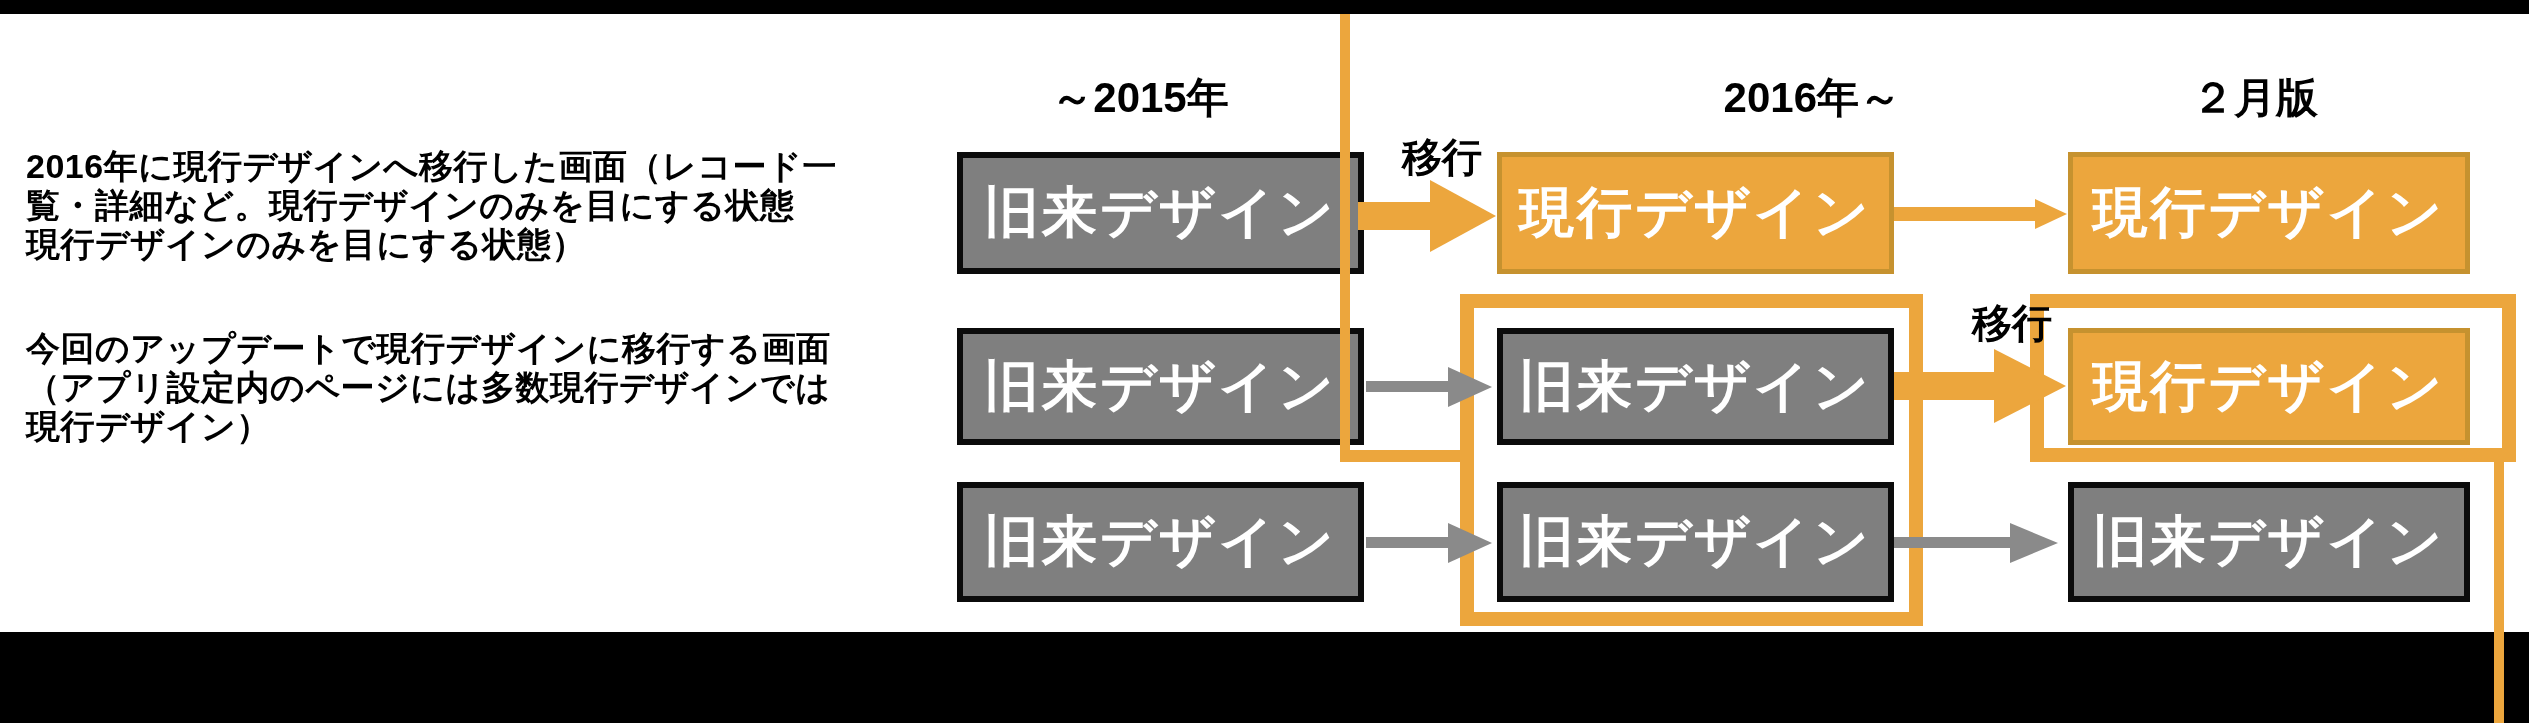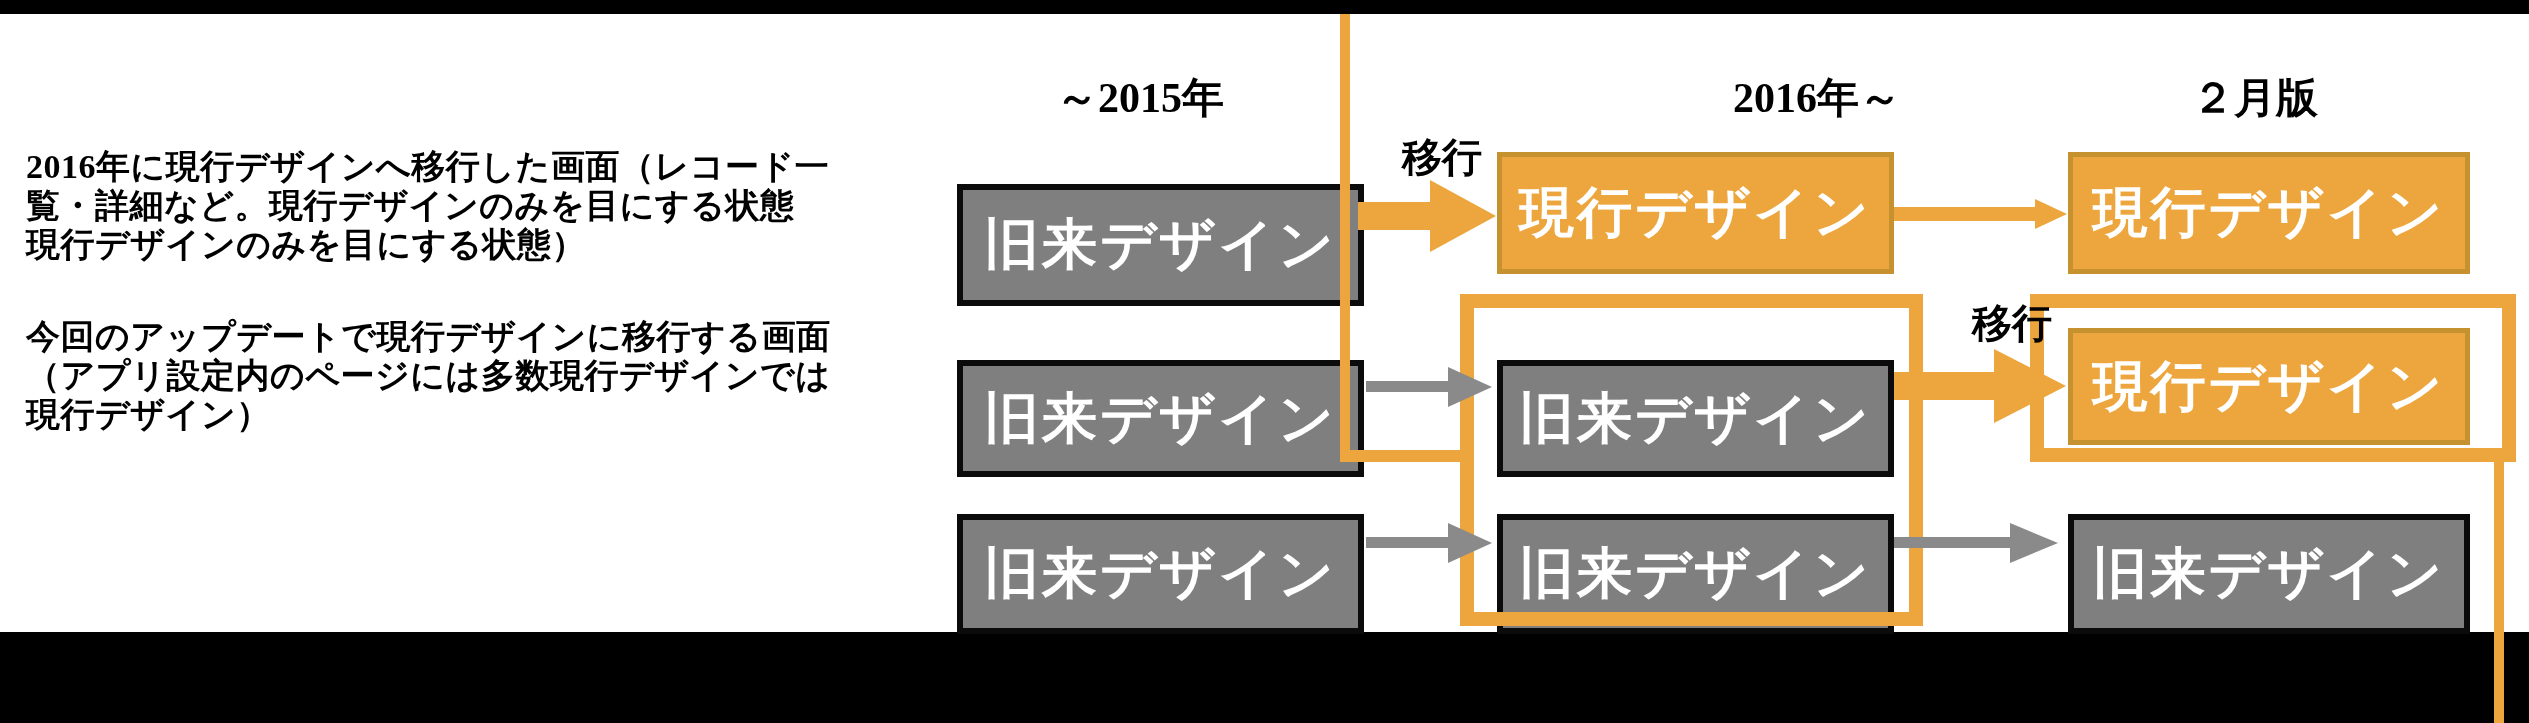--- a/index.html
+++ b/index.html
@@ -4,52 +4,51 @@
 <style>
   html,body{margin:0;padding:0;background:#ffffff;}
   #slide{
     position:relative;
     width:2529px;height:723px;
     background:#ffffff;
     overflow:hidden;
     font-family:"Liberation Sans","DejaVu Sans",sans-serif;
     color:var(--text-black,#000);
   }
-  .abs{position:absolute;font-family:Liberation Serif, serif;}
+  .abs{position:absolute;}
   .black-bar{background:var(--bar-black,#000);}
   #top-bar{left:0;top:0;width:2529px;height:14px;}
   #bottom-bar{left:0;top:632px;width:2529px;height:91px;}
 
   .col-header{
     top:70px;width:400px;text-align:center;
     font-size:42px;font-weight:bold;white-space:nowrap;
   }
   #hdr-2015{left:940px;}
   #hdr-2016{left:1501px;text-align:right;}
   #hdr-feb{left:2055px;}
 
   .desc-block{
     left:10px;width:900px;
     font-size:34px;font-weight:bold;line-height:39px;
     letter-spacing:0.5px;white-space:nowrap;margin-left:16px;
   }
   #desc-1{top:147px;}
-  #desc-2{top:317px;}
+  #desc-2{top:329px;}
   #desc-3{top:504px;}
 
   .design-box{
     box-sizing:border-box;
     display:flex;align-items:center;justify-content:center;
     font-size:55px;font-weight:bold;letter-spacing:3px;
     color:var(--box-text,#fff);white-space:nowrap;
   }
   .design-box[data-variant="old"]{
     background:var(--gray-box-fill,#7f7f7f);
     border:6px solid #0b0b0b;
-    margin-top:32px;
   }
   .design-box[data-variant="new"]{
     background:var(--accent-orange,#ECA63D);
     border:5px solid var(--orange-box-border,#C6922F);
   }
   
   .c1{left:957px;width:407px;}
   .c2{left:1497px;width:397px;}
   .c3{left:2068px;width:402px;}
   .r1{top:152px;height:122px;}

